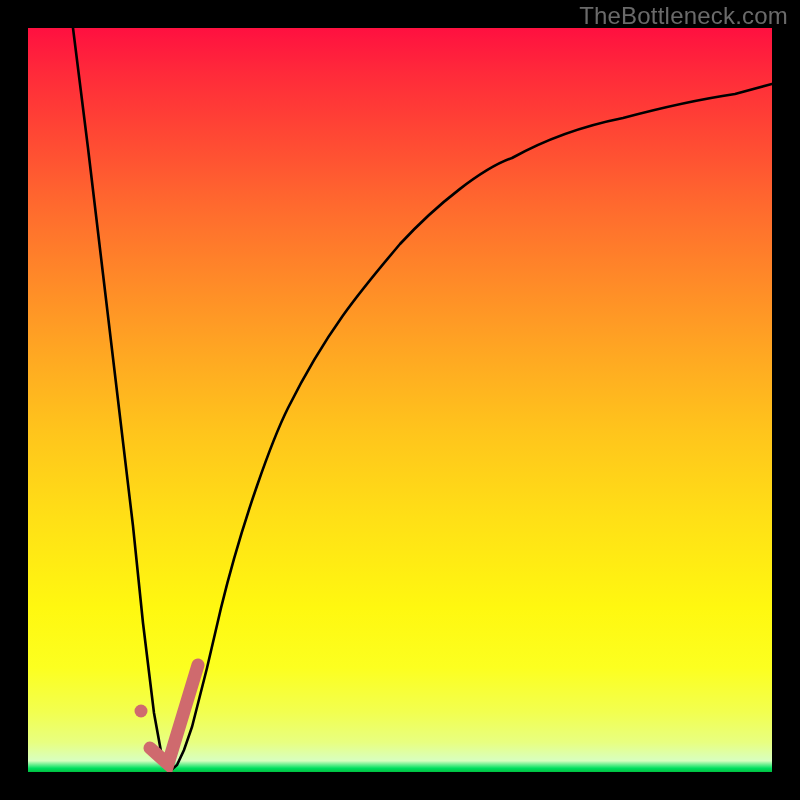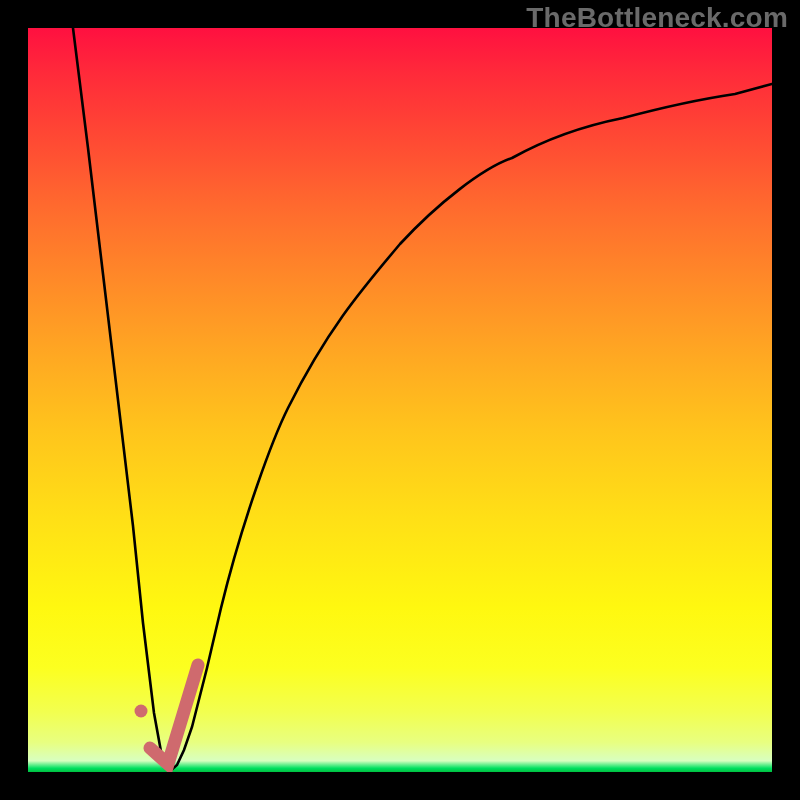--- a/index.html
+++ b/index.html
@@ -48,22 +48,22 @@
       #d8ffc0 98.5%,
       #00e060 99.5%,
       #00c040 100%
     );
   }
   .watermark {
     position: absolute;
     top: 2px;
     right: 12px;
     color: #6a6a6a;
-    font-size: 28px;
-    font-weight: 700;
+    font-size: 24px;
+    font-weight: 400;
     letter-spacing: 0.2px;
     user-select: none;
   }
   .curve {
     position: absolute;
     left: 0; top: 0;
     width: 744px;
     height: 744px;
   }
 </style>

